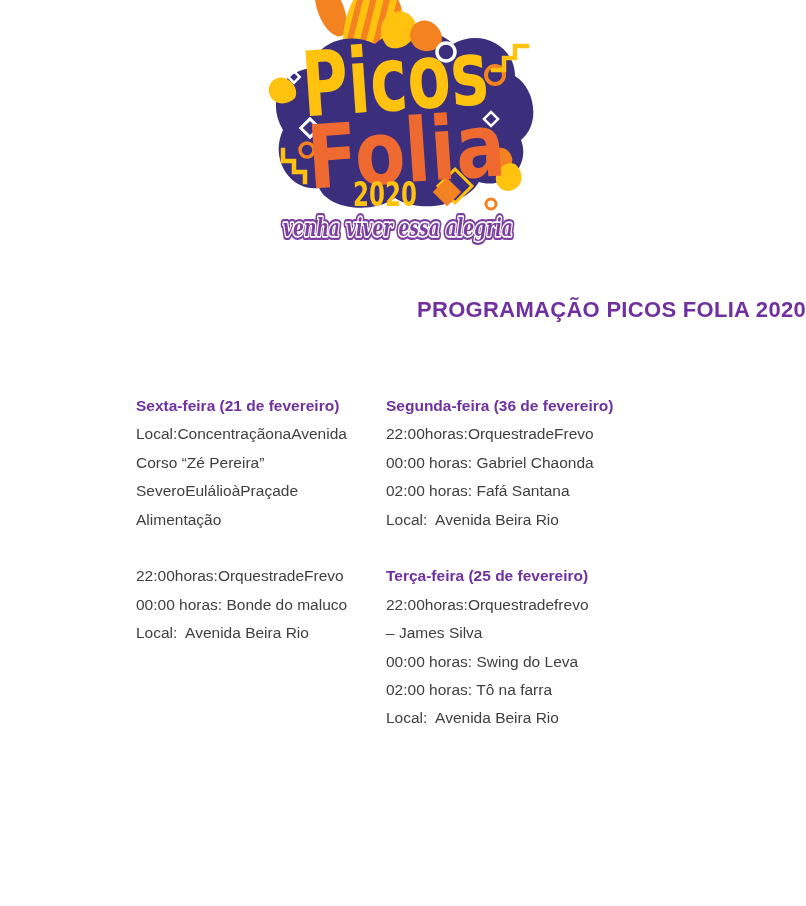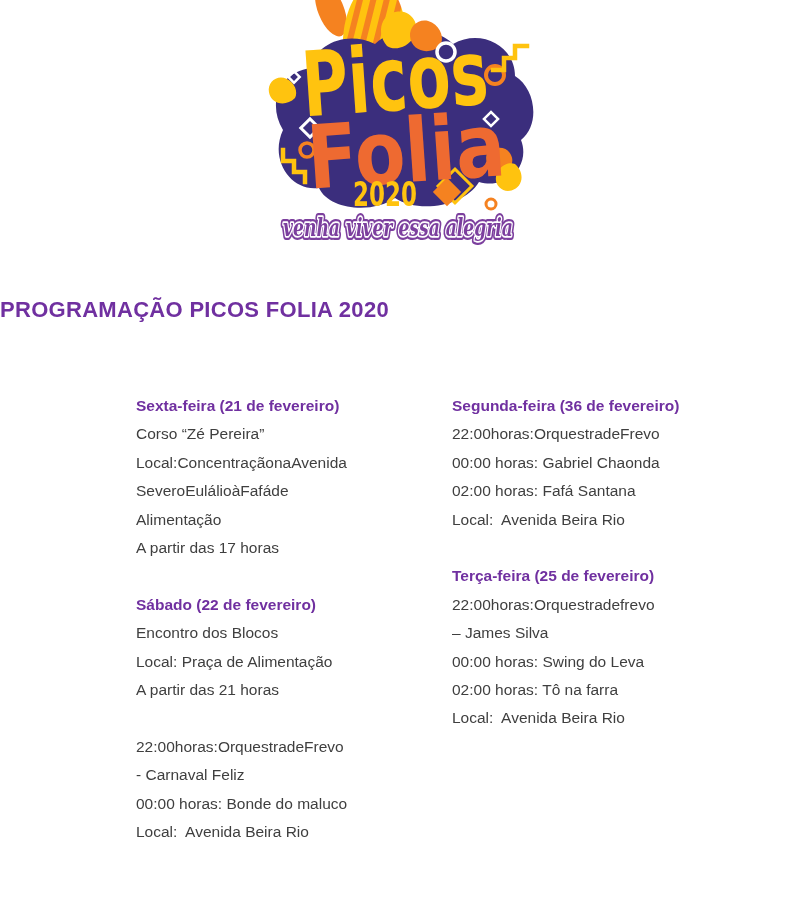--- a/index.html
+++ b/index.html
@@ -16,26 +16,26 @@
   body{
     width:806px;height:906px;position:relative;overflow:hidden;
     font-family:"Liberation Sans","DejaVu Sans",sans-serif;
   }
   .logo-wrap{
     position:absolute;top:0;left:50%;transform:translateX(-50%);
     width:280px;height:250px;
   }
   .page-title{
     position:absolute;top:297px;left:0;width:100%;
-    text-align:left;font-size:22px;font-weight:700;
+    text-align:right;font-size:22px;font-weight:700;
     letter-spacing:0.3px;color:var(--title-purple,#7030A0);
   }
   .columns{
     position:absolute;top:392px;left:136px;
-    display:grid;grid-template-columns:250px 250px;column-gap:66px;
+    display:grid;grid-template-columns:250px 250px;
   }
   .block + .block{margin-top:28.4px;}
   .day-heading{
     font-size:15.5px;line-height:28.4px;font-weight:700;
     color:var(--title-purple,#7030A0);white-space:pre;
   }
   .line{
     font-size:15.5px;line-height:28.4px;
     color:var(--body-text,#3F3F3F);white-space:pre;
   }
@@ -125,52 +125,44 @@
     <text x="135" y="236" text-anchor="middle" font-size="25" textLength="230" lengthAdjust="spacingAndGlyphs" class="tagline-front">venha viver essa alegria</text>
   </svg>
 </div>
 
 <h1 class="page-title">PROGRAMAÇÃO PICOS FOLIA 2020</h1>
 
 <div class="columns">
   <div class="col">
       <section class="block">
         <h3 class="day-heading">Sexta-feira (21 de fevereiro)</h3>
-        <div class="line">Corso “Zé Pereira”</div>
         <div class="line justify">
           <span>Local:</span>
           <span>Concentração</span>
           <span>na</span>
           <span>Avenida</span>
         </div>
+        <div class="line">Corso “Zé Pereira”</div>
         <div class="line justify">
           <span>Severo</span>
           <span>Eulálio</span>
           <span>à</span>
-          <span>Fafá</span>
+          <span>Praça</span>
           <span>de</span>
         </div>
         <div class="line">Alimentação</div>
-        <div class="line">A partir das 17 horas</div>
-      </section>
-      <section class="block">
-        <h3 class="day-heading">Sábado (22 de fevereiro)</h3>
-        <div class="line">Encontro dos Blocos</div>
-        <div class="line">Local: Praça de Alimentação</div>
-        <div class="line">A partir das 21 horas</div>
       </section>
       <section class="block">
         <div class="line justify">
           <span>22:00</span>
           <span>horas:</span>
           <span>Orquestra</span>
           <span>de</span>
           <span>Frevo</span>
         </div>
-        <div class="line">- Carnaval Feliz</div>
         <div class="line">00:00 horas: Bonde do maluco</div>
         <div class="line">Local:  Avenida Beira Rio</div>
       </section>
     </div>
   <div class="col">
       <section class="block">
         <h3 class="day-heading">Segunda-feira (36 de fevereiro)</h3>
         <div class="line justify">
           <span>22:00</span>
           <span>horas:</span>

